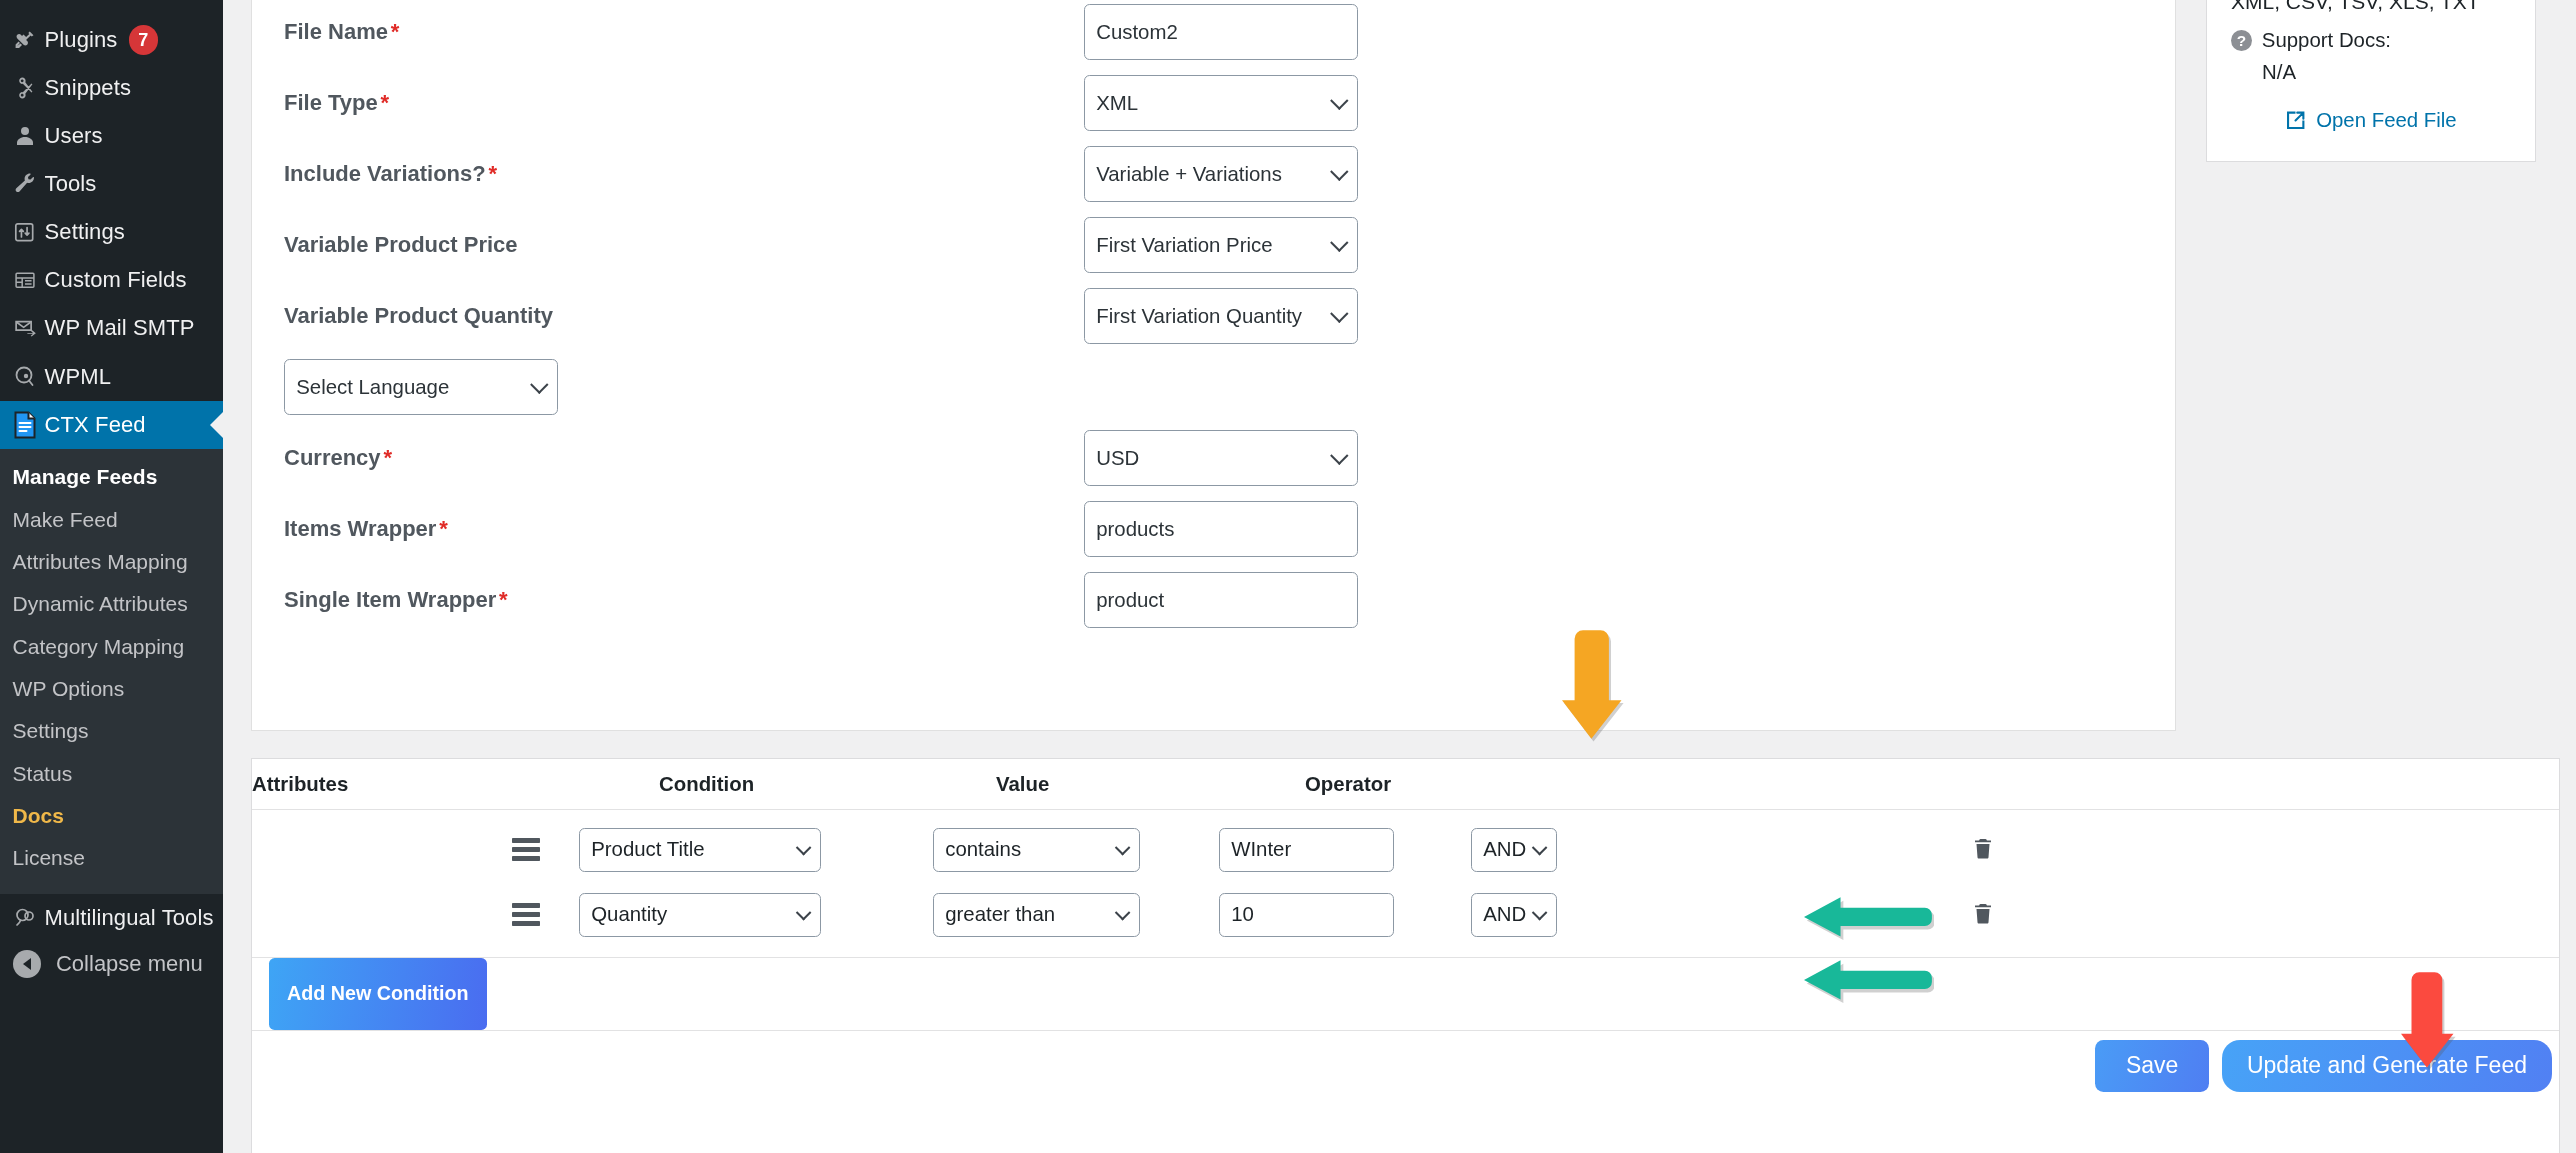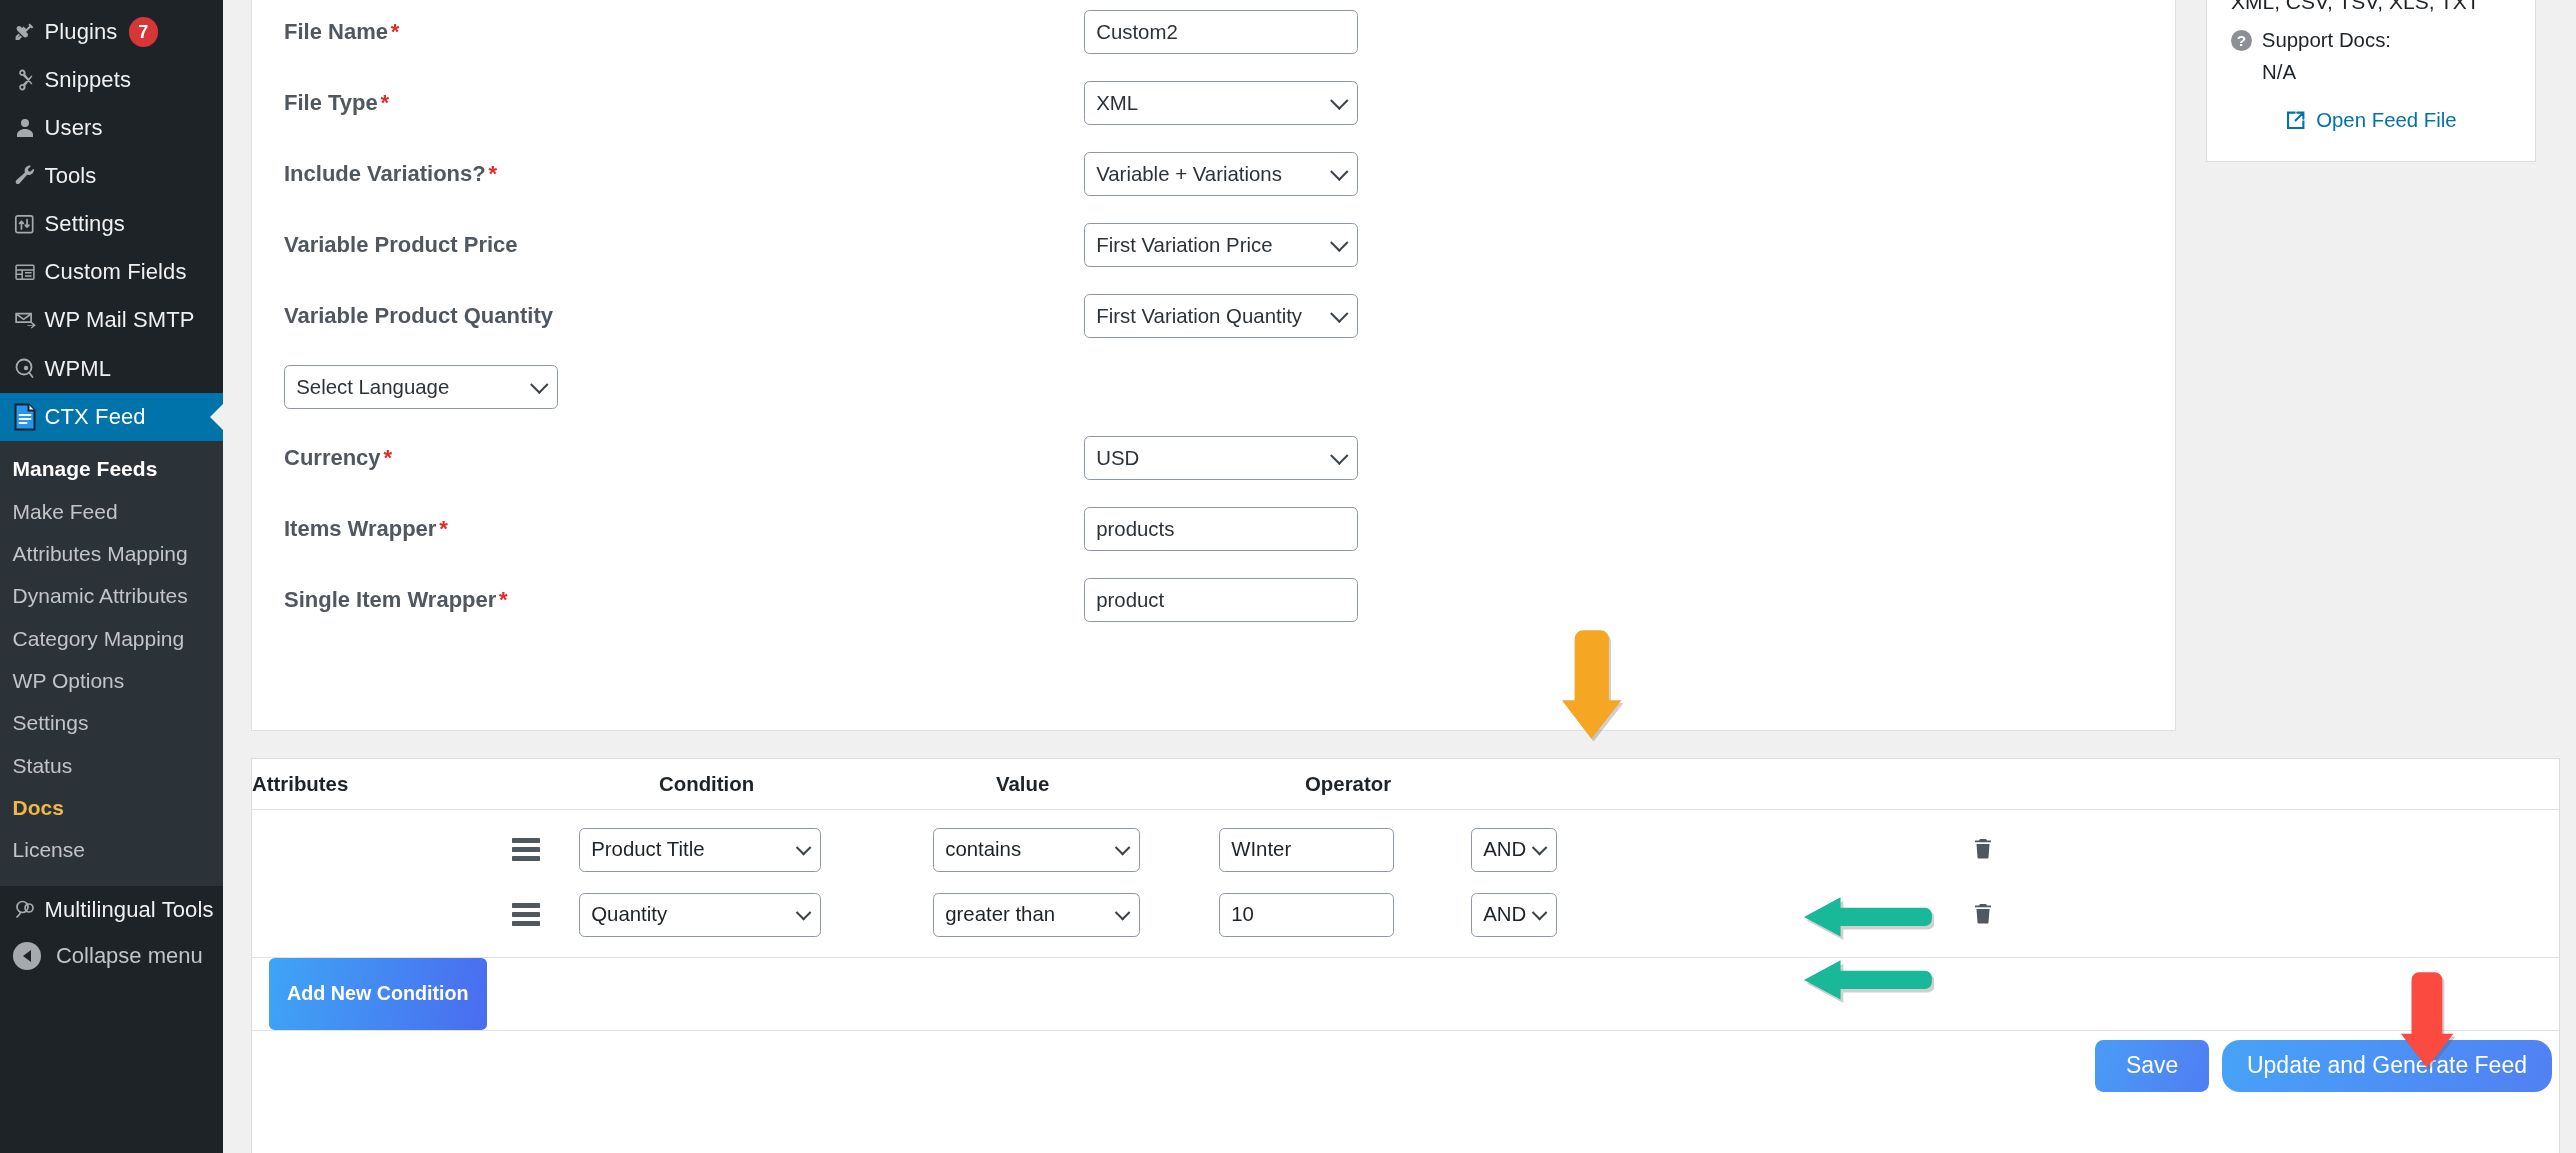--- a/index.html
+++ b/index.html
@@ -10,21 +10,21 @@
     overflow: hidden;
   }
   #root { position: relative; width: 2576px; height: 1154px; }
 
   
   .sidebar {
     position: absolute; left: 0; top: 0;
     width: 223px; height: 1154px;
     background: #1d2327;
   }
-  .menu-top { padding-top: 8px; }
+  .menu-top { padding-top: 16px; }
   .menu-item {
     display: flex; align-items: center;
     height: 48px; padding-left: 12.6px;
     color: #f0f0f1; font-size: 22px; letter-spacing: 0.1px;
     position: relative;
   }
   .menu-item .mi-icon {
     width: 32px; flex: 0 0 32px;
     display: flex; align-items: center; justify-content: flex-start;
     color: #a7aaad;
@@ -80,21 +80,21 @@
   .form-row {
     display: flex; align-items: center;
     height: 71px; padding-left: 32px;
   }
   .form-label {
     width: 800px; flex: 0 0 800px;
     font-size: 22px; font-weight: bold; color: #50575e;
   }
   .req { color: #e02b27; font-weight: bold; margin-left: 2.8px;}
   .ctl {
-    width: 274px; height: 44px;
+    width: 274px; height: 56px;
     border: 1.4px solid #8c98a4; border-radius: 5.6px;
     background: #fff;
     display: flex; align-items: center;
     padding: 0 11.2px;
     font-size: 20.4px; color: #2c3338;
     position: relative;
   }
   .ctl.sel { padding-right: 34px; }
   .ctl .chev {
     position: absolute; right: 11.2px; top: 50%;

